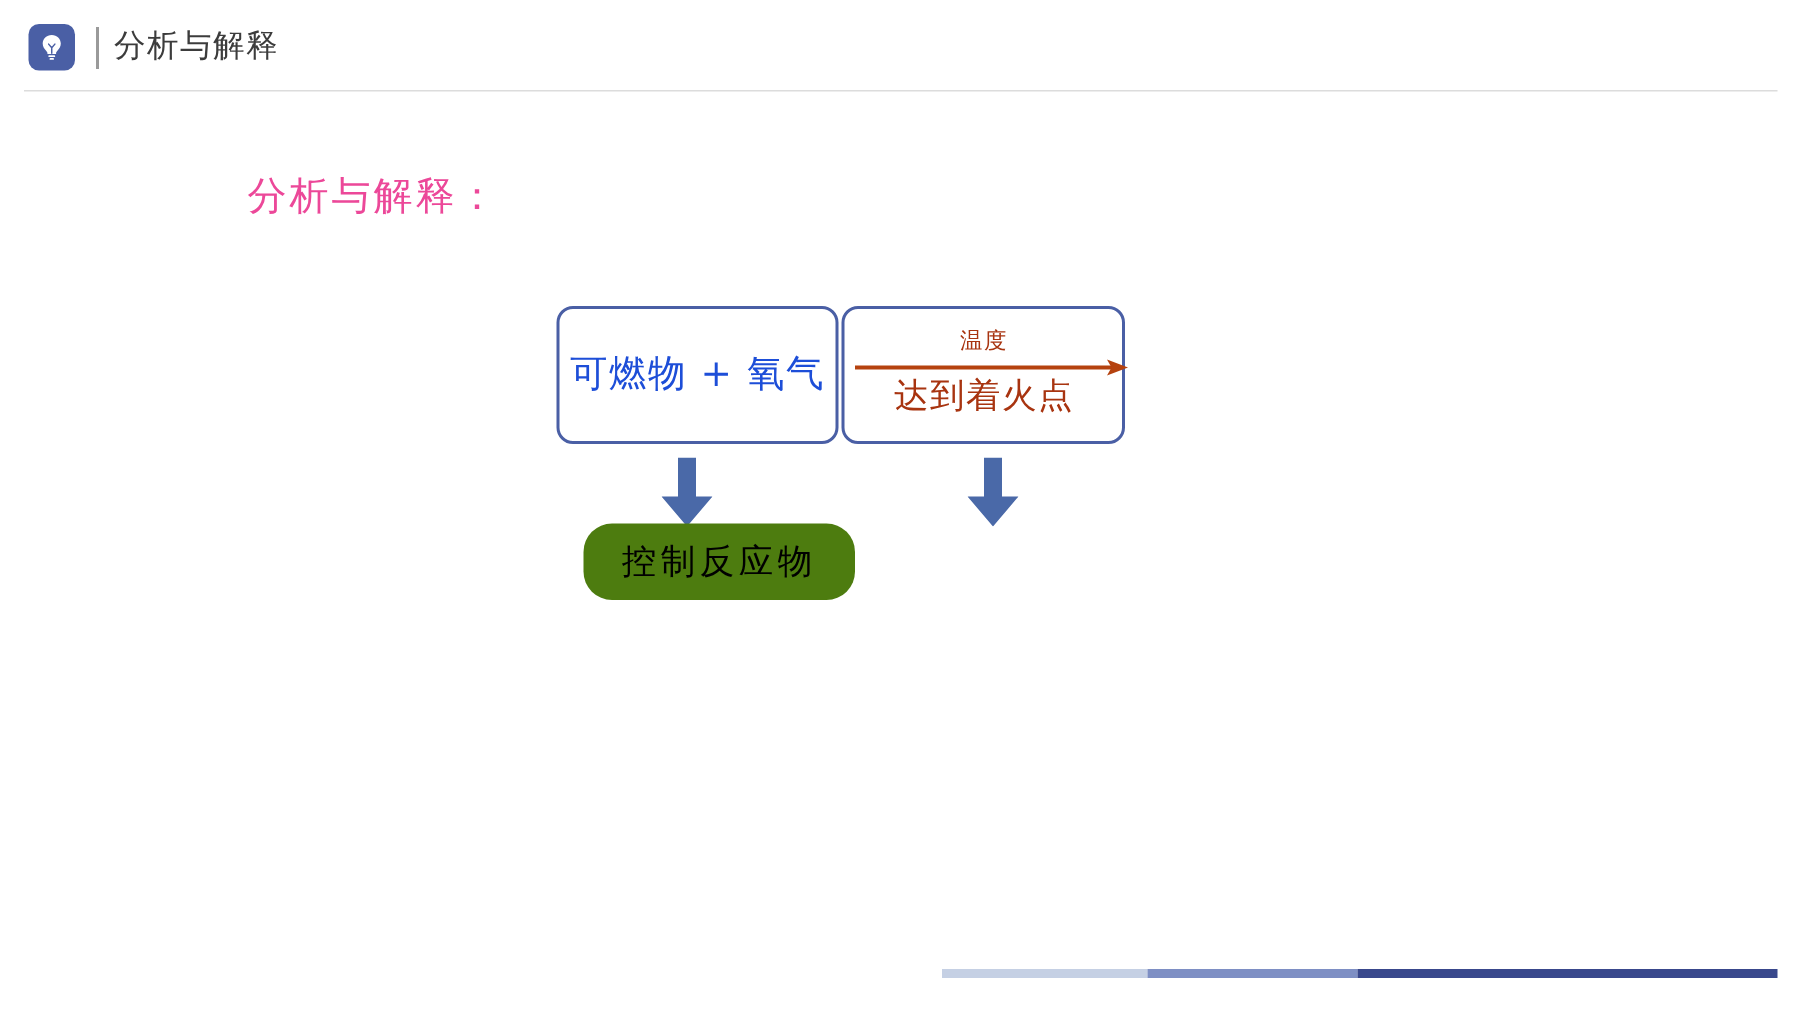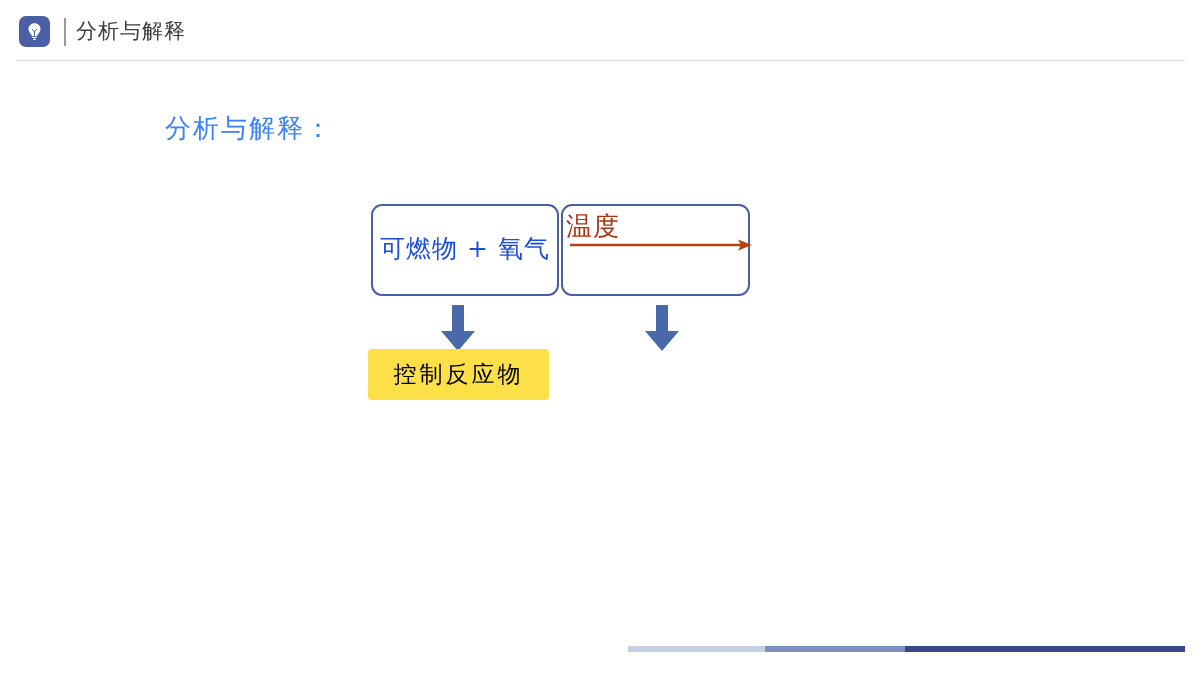--- a/index.html
+++ b/index.html
@@ -62,24 +62,24 @@
     width: 1169px;
     height: 1px;
     background: #dcdcdc;
   }
 
   
   .section-heading {
     position: absolute;
     left: 165px;
     top: 113px;
-    font-family: Liberation Mono, monospace;
+    font-family: Liberation Sans, sans-serif;
     font-size: 26px;
     line-height: 34px;
-    color: #3b82f6;
+    color: #ec4899;
     letter-spacing: 2px;
     white-space: nowrap;
   }
 
   
   .diagram {
     position: absolute;
     left: 0;
     top: 0;
     width: 1200px;
@@ -120,22 +120,23 @@
     color: #1d4ed8;
     white-space: nowrap;
     letter-spacing: 1px;
   }
 
   .cond-above {
     position: absolute;
     left: 566px;
     top: 214px;
     width: 180px;
-    font-family: Liberation Mono, monospace;
-    font-size: 26px;
+    text-align: center;
+    font-family: Liberation Serif, serif;
+    font-size: 15px;
     line-height: 28px;
     color: #a83410;
     white-space: nowrap;
     letter-spacing: 1px;
   }
   .cond-below {
     position: absolute;
     left: 566px;
     top: 250px;
     width: 180px;
@@ -173,31 +174,32 @@
     position: absolute;
     width: 34px;
     height: 46px;
   }
   .down-arrow-left  { left: 441px; top: 305px; }
   .down-arrow-right { left: 645px; top: 305px; }
 
   
   .result-box {
     position: absolute;
-    background: #fde047;
-    border-radius: 4px;
+    background: #4d7c0f;
+    border-radius: 19px;
     display: flex;
     align-items: center;
     justify-content: center;
     font-family: "DejaVu Serif", "Liberation Serif", serif;
     font-size: 23px;
     color: #000000;
     letter-spacing: 3px;
     white-space: nowrap;
     box-sizing: border-box;
+    margin-left: 21px;
   }
   .result-box-left {
     left: 368px;
     top: 349px;
     width: 181px;
     height: 51px;
   }
   .result-box-right {
     left: 583px;
     top: 349px;
@@ -242,20 +244,21 @@
 
   <div class="eq-box eq-box-reactants"></div>
   <div class="reactants-text">可燃物 + 氧气</div>
 
   <div class="eq-box eq-box-conditions"></div>
   <div class="cond-above">温度</div>
   <svg class="rxn-arrow" viewBox="0 0 182 14" aria-hidden="true">
     <line x1="0" y1="7" x2="174" y2="7" stroke="#b5420f" stroke-width="2.6"></line>
     <path d="M182 7 L168 1.6 L171 7 L168 12.4 Z" fill="#b5420f"></path>
   </svg>
+  <div class="cond-below">达到着火点</div>
 
 
   <svg class="down-arrow down-arrow-left" viewBox="0 0 34 46" aria-hidden="true">
     <path d="M11 0 H23 V26 H34 L17 46 L0 26 H11 Z" fill="#4a69a8"></path>
   </svg>
 
   <svg class="down-arrow down-arrow-right" viewBox="0 0 34 46" aria-hidden="true">
     <path d="M11 0 H23 V26 H34 L17 46 L0 26 H11 Z" fill="#4a69a8"></path>
   </svg>
 

